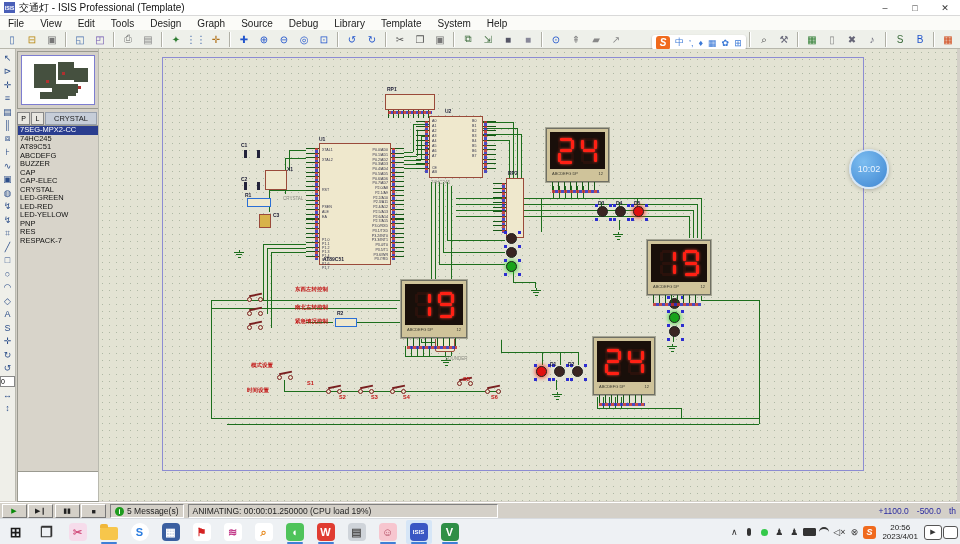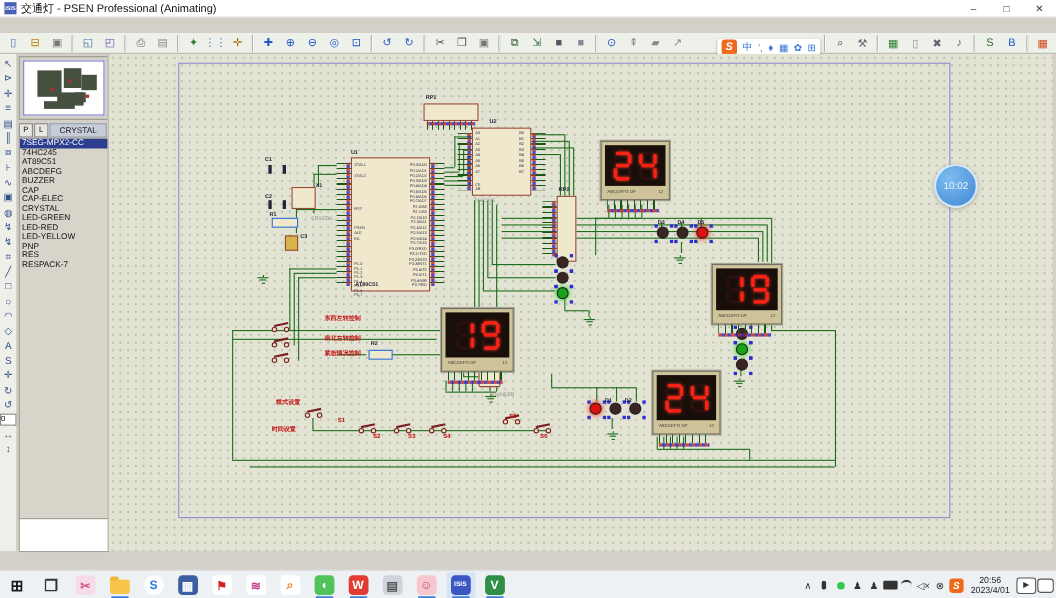--- a/index.html
+++ b/index.html
@@ -121,28 +121,42 @@
             border:2px solid rgba(255,255,255,.75);box-shadow:0 1px 4px rgba(0,0,0,.25);
             display:flex;align-items:center;justify-content:center;color:#eaf4ff;font-size:9px;}
 </style>
 </head>
 <body>
 
 <div id="app">
 
   <div class="abs" id="titlebar">
     <div id="app-icon">ISIS</div>
-    <span>交通灯 - PSEN Professional (Animating)</span>
+    <span>交通灯 - ISIS Professional (Template)</span>
     <div id="winbtns">
       <div class="winbtn">–</div>
       <div class="winbtn">□</div>
       <div class="winbtn">✕</div>
     </div>
   </div>
 
+  <div class="abs" id="menubar">
+      <div class="menu-item">File</div>
+      <div class="menu-item">View</div>
+      <div class="menu-item">Edit</div>
+      <div class="menu-item">Tools</div>
+      <div class="menu-item">Design</div>
+      <div class="menu-item">Graph</div>
+      <div class="menu-item">Source</div>
+      <div class="menu-item">Debug</div>
+      <div class="menu-item">Library</div>
+      <div class="menu-item">Template</div>
+      <div class="menu-item">System</div>
+      <div class="menu-item">Help</div>
+    </div>
 
   <div class="abs" id="toolbar">
 
   <div class="tbtn" style="color: rgb(74, 111, 174);">▯</div>
       <div class="tbtn" style="color: rgb(184, 134, 11);">⊟</div>
       <div class="tbtn" style="color: rgb(119, 119, 119);">▣</div>
       <div class="tbsep"></div>
       <div class="tbtn" style="color: rgb(74, 111, 174);">◱</div>
       <div class="tbtn" style="color: rgb(106, 79, 174);">◰</div>
       <div class="tbsep"></div>
@@ -756,20 +770,38 @@
         </div>
         <div class="disp-pins" style="left: 500px; top: 346px; width: 46px; height: 8px; background-image: repeating-linear-gradient(90deg, rgb(21, 87, 21) 0px, rgb(21, 87, 21) 1px, rgba(0, 0, 0, 0) 1px, rgba(0, 0, 0, 0) 6px);"></div>
         <div class="disp-pins" style="left: 500px; top: 354px; width: 46px; height: 3px; background-image: repeating-linear-gradient(90deg, rgb(192, 48, 48) 0px, rgb(192, 48, 48) 3px, rgb(48, 48, 192) 3px, rgb(48, 48, 192) 6px); opacity: 0.85;"></div>
       </div>
   </div>
 
   <div class="abs" id="recorder">
     <span>10:02</span>
   </div>
 
+  <div class="abs" id="statusbar">
+    <div class="simbtn" style="color:#0a8a0a">▶</div>
+    <div class="simbtn">▶❙</div>
+    <div class="simbtn">▮▮</div>
+    <div class="simbtn">■</div>
+    <div class="inset">
+      <div id="msg-ico">i</div>
+      <span>5 Message(s)</span>
+    </div>
+    <div class="inset" style="min-width:300px">
+      <span>ANIMATING: 00:00:01.250000 (CPU load 19%)</span>
+    </div>
+    <div id="coords">
+      <span>+1100.0</span>
+      <span>-500.0</span>
+      <span>th</span>
+    </div>
+  </div>
 
   <div class="abs" id="taskbar">
     <div class="tk">
         <div class="ic" style="color: rgb(27, 27, 27); font-size: 14px;">⊞</div>
       </div>
       <div class="tk">
         <div class="ic" style="color: rgb(51, 51, 51); font-size: 14px;">❐</div>
       </div>
       <div class="tk">
         <div class="ic" style="background: rgb(246, 220, 235); color: rgb(210, 82, 127);">✂</div>

